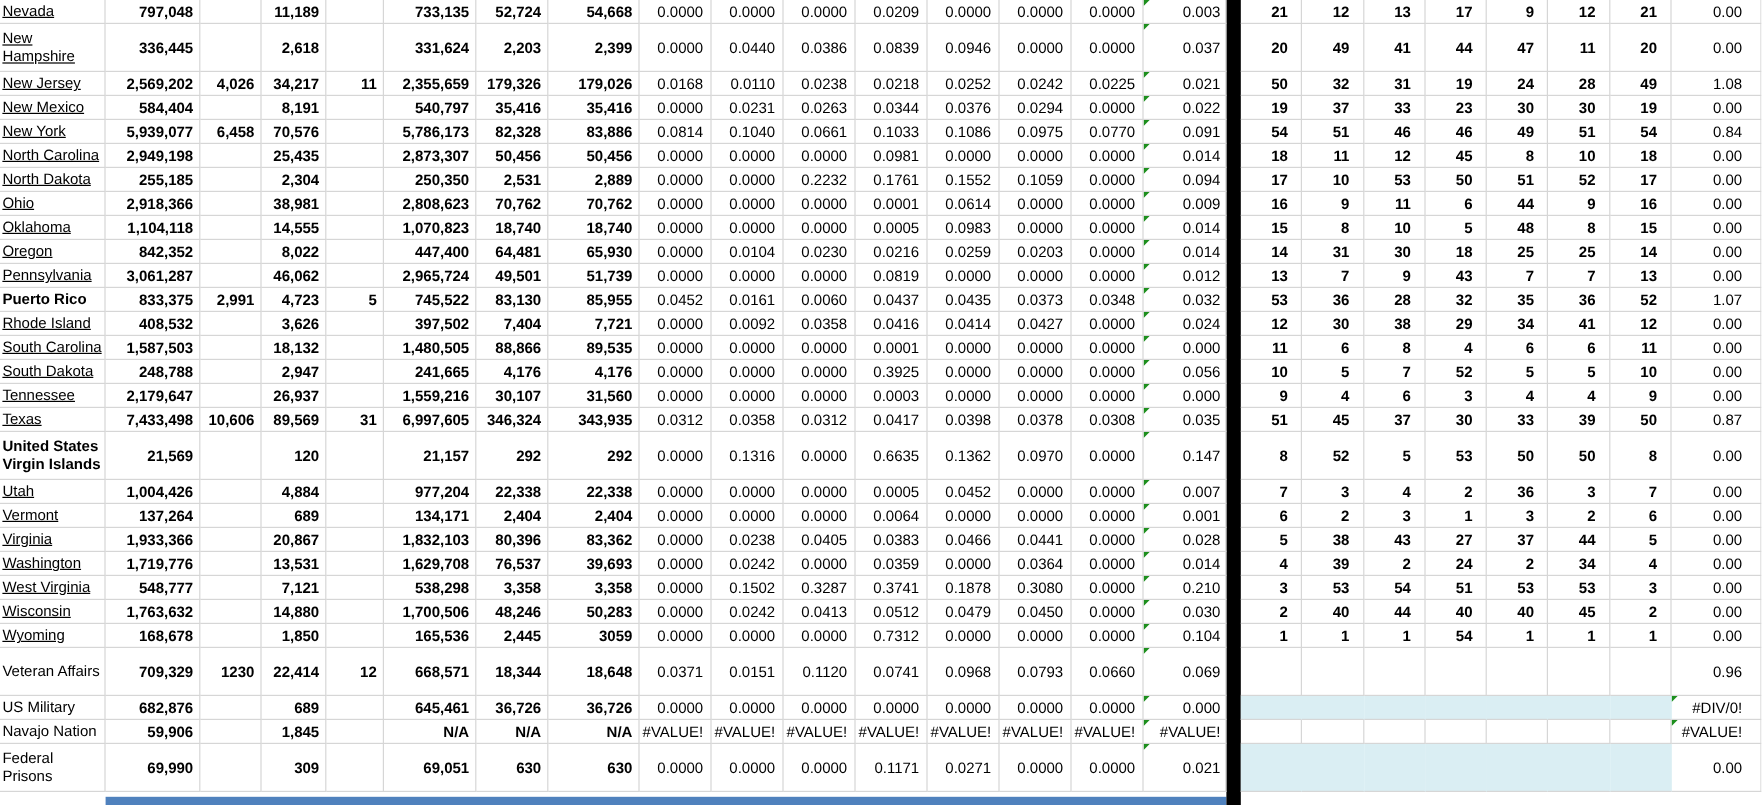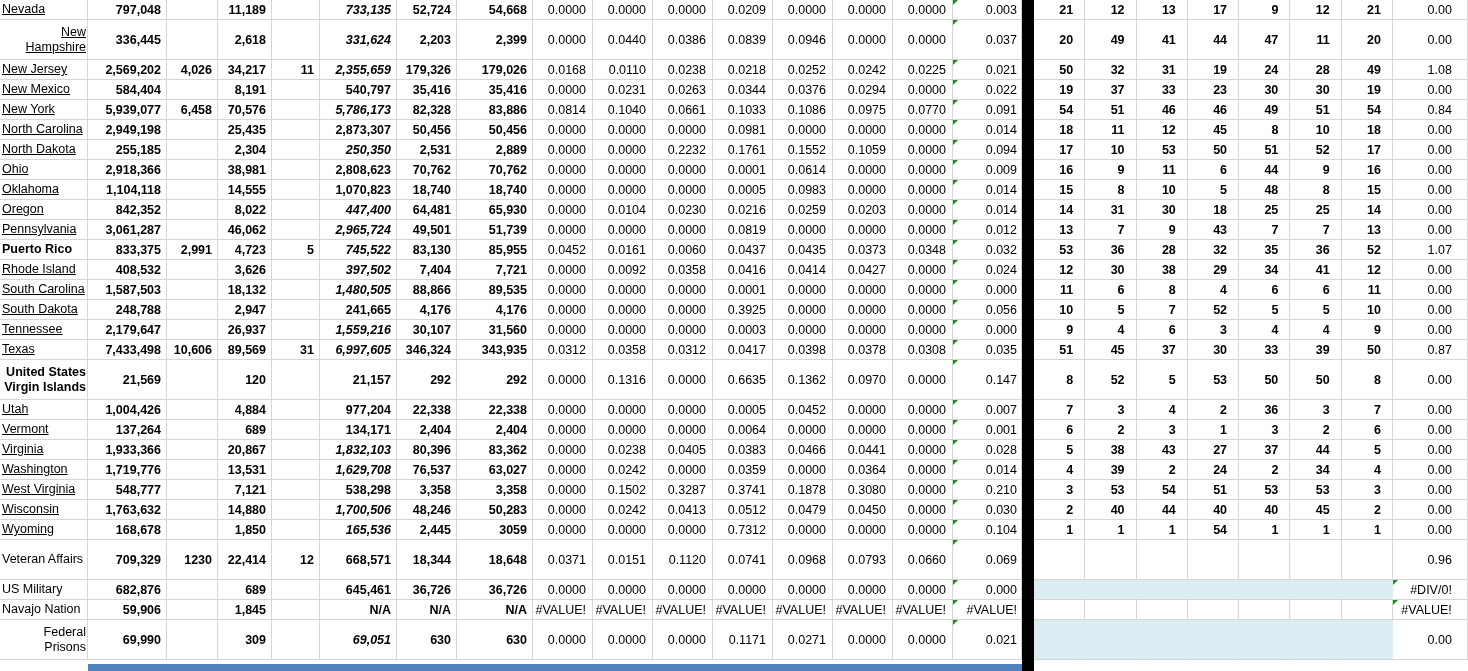--- a/index.html
+++ b/index.html
@@ -2,32 +2,32 @@
 <html><head>
 <meta charset="utf-8">
 <style>
   html,body{margin:0;padding:0;background:#fff;}
   .sheet{
     position:relative;width:1468px;height:671px;overflow:hidden;background:#fff;
     font-family:"Liberation Sans",sans-serif;font-size:12.5px;color:#000;
     --grid:#d6d6d6; --divider:#000; --tri:#1d8f1d; --blue:#daeef3; --strip:#4f81bd;
   }
   .row{display:flex;height:20px;}
-  .row.tall{height:40px;text-align:right;}
+  .row.tall{height:40px;}
   .cell{
     box-sizing:border-box;flex-shrink:0;position:relative;overflow:hidden;
     border-right:1px solid var(--grid);border-bottom:1px solid var(--grid);
     display:flex;align-items:center;justify-content:flex-end;
     padding-right:5px;line-height:14px;white-space:nowrap;
   }
   .label{justify-content:flex-start;padding:0 1px 0 2px;white-space:normal;line-height:15px;}
   .label.lk{text-decoration:underline;}
   .label.bd{font-weight:bold;}
   .num{font-weight:bold;}
-  .it{font-style:italic;}
+  .it{}
   .dec{padding-right:6px;}
   .ratio{padding-right:4px;}
   .rank{font-weight:bold;padding-right:11px;}
   .fin{padding-right:15px;}
   .bluefill .rank{background:var(--blue);border-right-color:var(--blue);}
   .cA{width:88px}.cB{width:79px}.cC{width:51px}.cD{width:54px}.cE{width:48px}
   .cF{width:77px}.cG{width:60px}.cH{width:76px}.cI{width:60px}.cP{width:69px}
   .cBar{width:12px;flex-shrink:0;background:var(--divider);}
   .cR{width:51.28px}.cX{width:75px}
   .tri{position:absolute;left:0;top:0;width:0;height:0;
@@ -609,21 +609,21 @@
       <div class="cell fin cX">0.00</div>
     </div>
     <div class="row">
       <div class="cell label cA lk">Washington</div>
       <div class="cell num cB">1,719,776</div>
       <div class="cell num cC"></div>
       <div class="cell num cD">13,531</div>
       <div class="cell num cE"></div>
       <div class="cell num cF it">1,629,708</div>
       <div class="cell num cG">76,537</div>
-      <div class="cell num cH">63,027</div>
+      <div class="cell num cH">39,693</div>
       <div class="cell dec cI">0.0000</div>
       <div class="cell dec cI">0.0242</div>
       <div class="cell dec cI">0.0000</div>
       <div class="cell dec cI">0.0359</div>
       <div class="cell dec cI">0.0000</div>
       <div class="cell dec cI">0.0364</div>
       <div class="cell dec cI">0.0000</div>
       <div class="cell ratio cP">0.014<span class="tri"></span></div>
       <div class="cBar"></div>
       <div class="cell rank cR">4</div>

